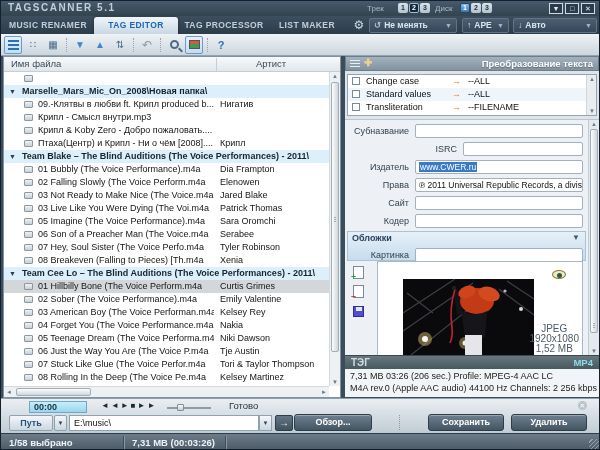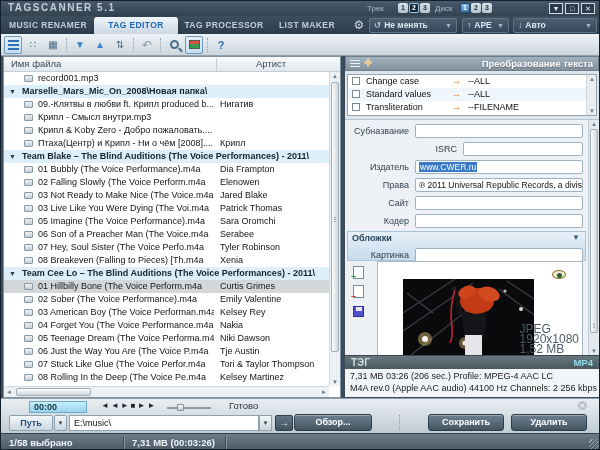--- a/index.html
+++ b/index.html
@@ -99,21 +99,21 @@
   .pageico .ovl{position:absolute;left:-3px;bottom:-4px;font-size:9px;font-weight:bold;line-height:9px;}
   .ovl.g{color:#2fa040;}
   .ovl.r{color:#d03828;}
   .floppy{position:relative;display:block;width:11px;height:11px;background:#5050d0;border:1px solid #2e2e90;margin-top:8px;}
   .floppy::after{content:"";position:absolute;left:2px;top:0;width:6px;height:4px;background:#e8e8f4;}
   .picbox{position:absolute;left:32px;top:141px;width:206px;height:96px;background:#fff;border:1px solid #a8b8c4;}
   .photo{position:absolute;left:25px;top:17px;width:131px;height:76px;display:block;}
   .eye{position:absolute;right:16px;top:8px;width:14px;height:9px;border:1px solid #8a7a30;border-radius:50%;
        background:#eee8cc;}
   .eye::after{content:"";position:absolute;left:4px;top:1.5px;width:5px;height:5px;border-radius:50%;background:#2e5a38;}
-  .imginfo{position:absolute;right:3px;bottom:2px;text-align:left;font-size:12px;color:#4c5a64;line-height:10px;}
+  .imginfo{position:absolute;right:3px;bottom:2px;text-align:center;font-size:10px;color:#4c5a64;line-height:10px;}
   .f-scroll{position:absolute;right:0;top:0;bottom:0;width:11px;background:#e4e9ee;border-left:1px solid #c2ccd4;}
   .fthumb{position:absolute;left:1px;right:1px;top:9px;bottom:22px;background:linear-gradient(90deg,#fdfdfd,#cfd6db);
           border:1px solid #9fadb8;border-radius:2px;}
 
   .tagbar{position:absolute;left:0;top:299px;right:0;height:14px;background:linear-gradient(#68787f,#48585f);
           border-top:1px solid #39474e;}
   .tagbar .l{position:absolute;left:6px;top:1px;font-size:10px;font-weight:bold;color:#d2dce2;}
   .tagbar .r{position:absolute;right:6px;top:1px;font-size:9.5px;font-weight:bold;color:#8fdbeb;}
   .fileinfo{position:absolute;left:0;top:313px;right:0;height:28px;background:#f2f5f7;font-size:9px;color:#1a1a1a;}
   .fileinfo .li{position:absolute;left:5px;white-space:nowrap;}
@@ -218,21 +218,20 @@
 
   <div class="leftpanel">
     <div class="colhead">
       <span class="c1">Имя файла</span>
       <span class="cdiv"></span>
       <span class="c2">Артист</span>
     </div>
     <div class="listbody">
         <div class="flrow ">
           <span class="ficon"></span>
-          <span class="fname">record001.mp3</span>
           <span class="fartist"></span>
         </div>
         <div class="flrow folder">
           <span class="tri">▼</span>
           <span class="fname">Marselle_Mars_Mic_On_2008\Новая папка\</span>
         </div>
         <div class="flrow ">
           <span class="ficon"></span>
           <span class="fname">09.-Клятвы в любви ft. Крипл produced b...</span>
           <span class="fartist">Нигатив</span>

